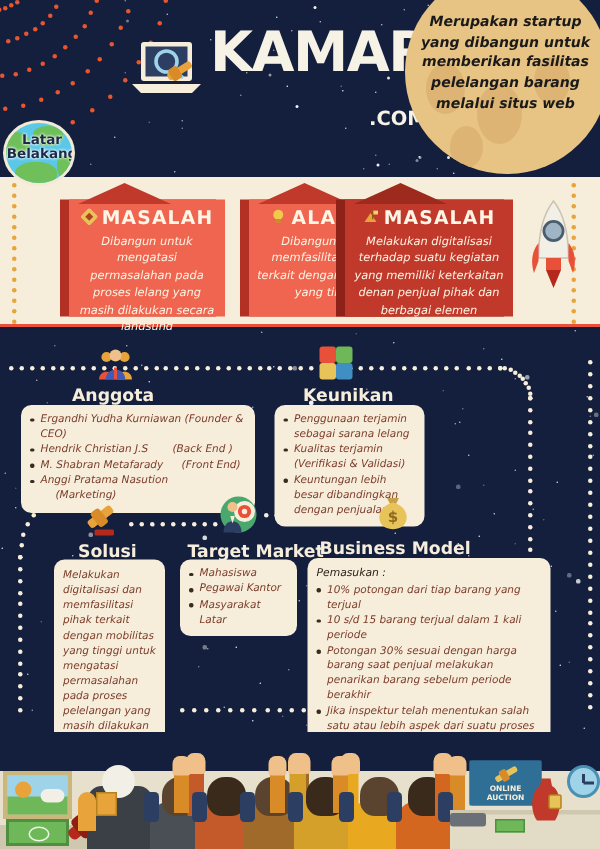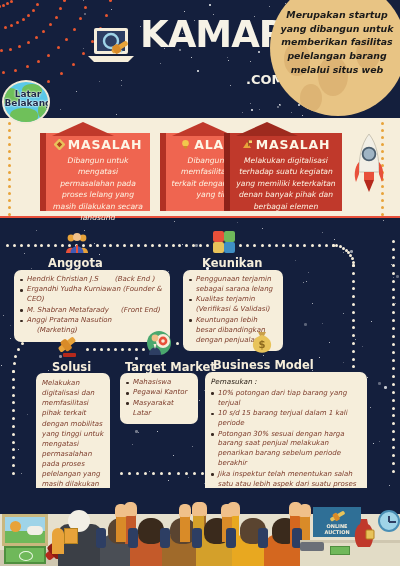--- a/index.html
+++ b/index.html
@@ -429,21 +429,21 @@
       <div class="ribbon"></div>
       <div class="rb-head">
         <span class="rb-icon">
           <svg width="11" height="11" viewBox="0 0 11 11">
             <polygon points="1,9 5,3 9,9" fill="#e8a33a"></polygon>
             <rect x="6.4" y="1.4" width="3.6" height="2.6" fill="#f2d06b"></rect>
             <rect x="6" y="1.2" width="0.9" height="6" fill="#8e5a1e"></rect>
           </svg>
         </span><span>MASALAH</span>
       </div>
-      <div class="rb-body">Melakukan digitalisasi terhadap suatu kegiatan yang memiliki keterkaitan denan banyak pihak dan berbagai elemen</div>
+      <div class="rb-body">Melakukan digitalisasi terhadap suatu kegiatan yang memiliki keterkaitan denan penjual pihak dan berbagai elemen</div>
     </div>
 
     <div id="rocket">
       <svg width="34" height="74" viewBox="0 0 34 74">
         <path d="M17 2 C25 12 27 26 27 40 L7 40 C7 26 9 12 17 2 Z" fill="#f2efe6" stroke="#c9c3b3" stroke-width="1"></path>
         <circle cx="17" cy="22" r="6.4" fill="#9fb4c4" stroke="#4a5d6e" stroke-width="1.8"></circle>
         <path d="M7 30 C2 36 2 44 4 50 L7 42 Z" fill="#e8503a"></path>
         <path d="M27 30 C32 36 32 44 30 50 L27 42 Z" fill="#e8503a"></path>
         <rect x="12" y="40" width="10" height="8" fill="#e8503a"></rect>
         <path d="M12 48 L22 48 L17 60 Z" fill="#b5291c"></path>
@@ -802,26 +802,26 @@
           <path d="M14 21 C14 14 24 14 24 21 Z" fill="#e8a33a"></path>
         <circle cx="13" cy="5" r="4" fill="#f0c08a"></circle>
           <path d="M6.5 21 C6.5 12 19.5 12 19.5 21 Z" fill="#3f5bb5"></path>
         <rect x="12" y="13" width="2" height="8" fill="#e8503a"></rect>
       </svg>
     </div>
     <div class="sec-title" style="left:48px;top:36px;">Anggota</div>
     <div class="card" style="left:14px;top:50px;width:156px;">
       <ul>
         <li>
+          <span>Ergandhi Yudha Kurniawan</span>
+          <span class="rolecol">(Founder &amp; CEO)</span>
+        </li>
+        <li>
           <span>Hendrik Christian J.S</span>
           <span class="rolecol" style="margin-left:14px;">(Back End )</span>
-        </li>
-        <li>
-          <span>Ergandhi Yudha Kurniawan</span>
-          <span class="rolecol">(Founder &amp; CEO)</span>
         </li>
         <li>
           <span>M. Shabran Metafarady</span>
           <span class="rolecol" style="margin-left:10px;">(Front End)</span>
         </li>
         <li>
           <span>Anggi Pratama Nasution</span>
           <span class="rolecol" style="margin-left:10px;">(Marketing)</span>
         </li>
       </ul>

